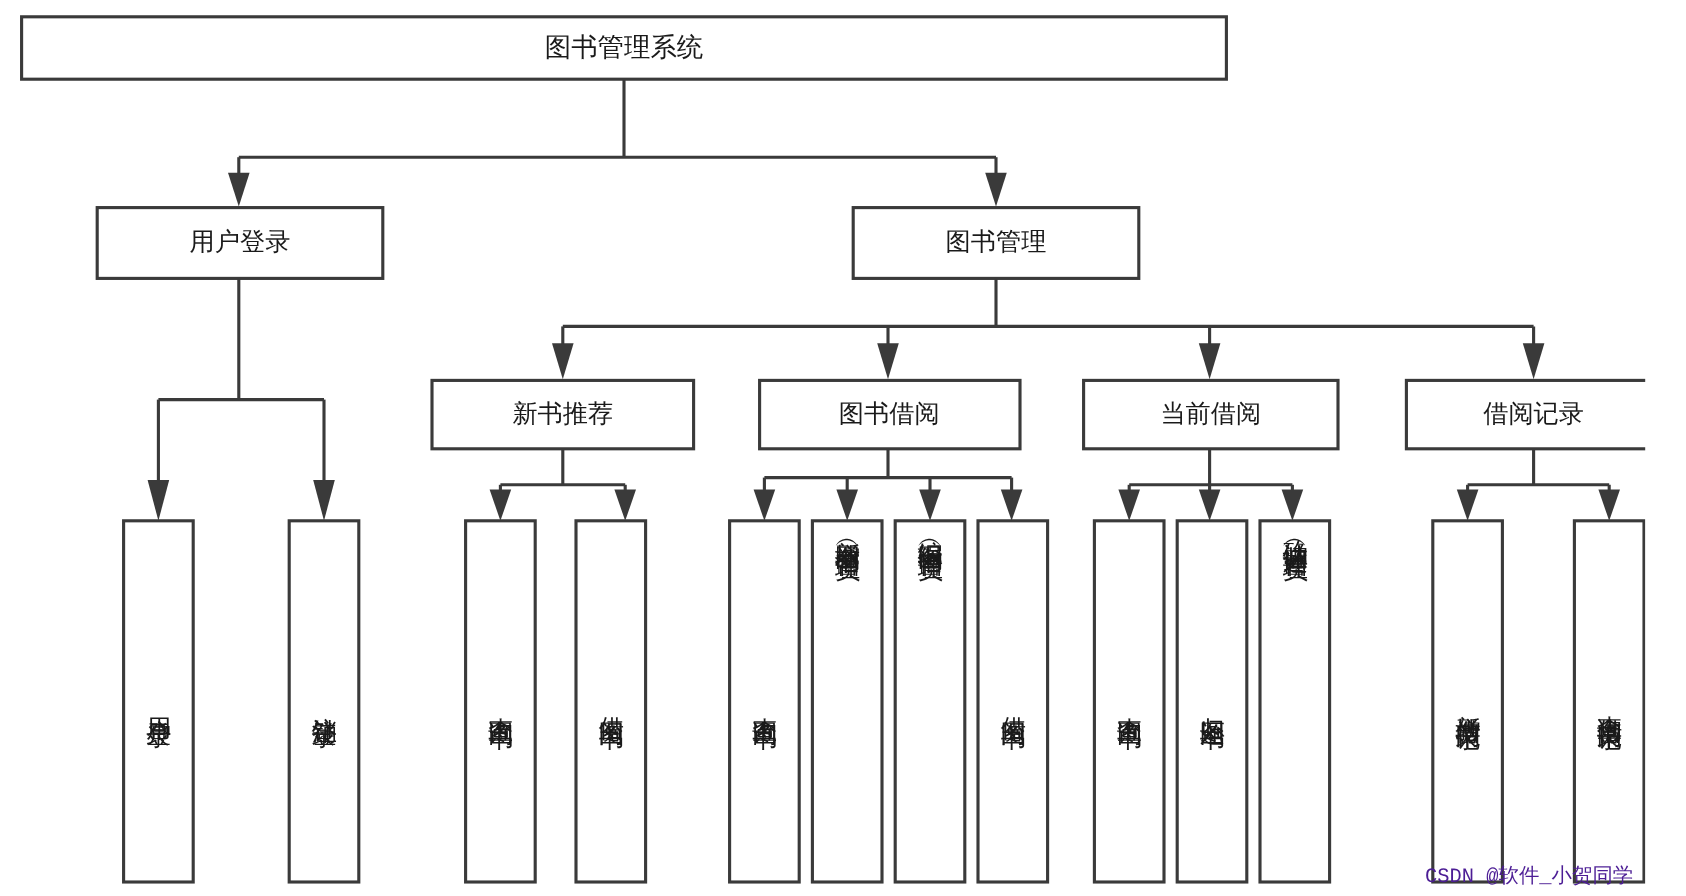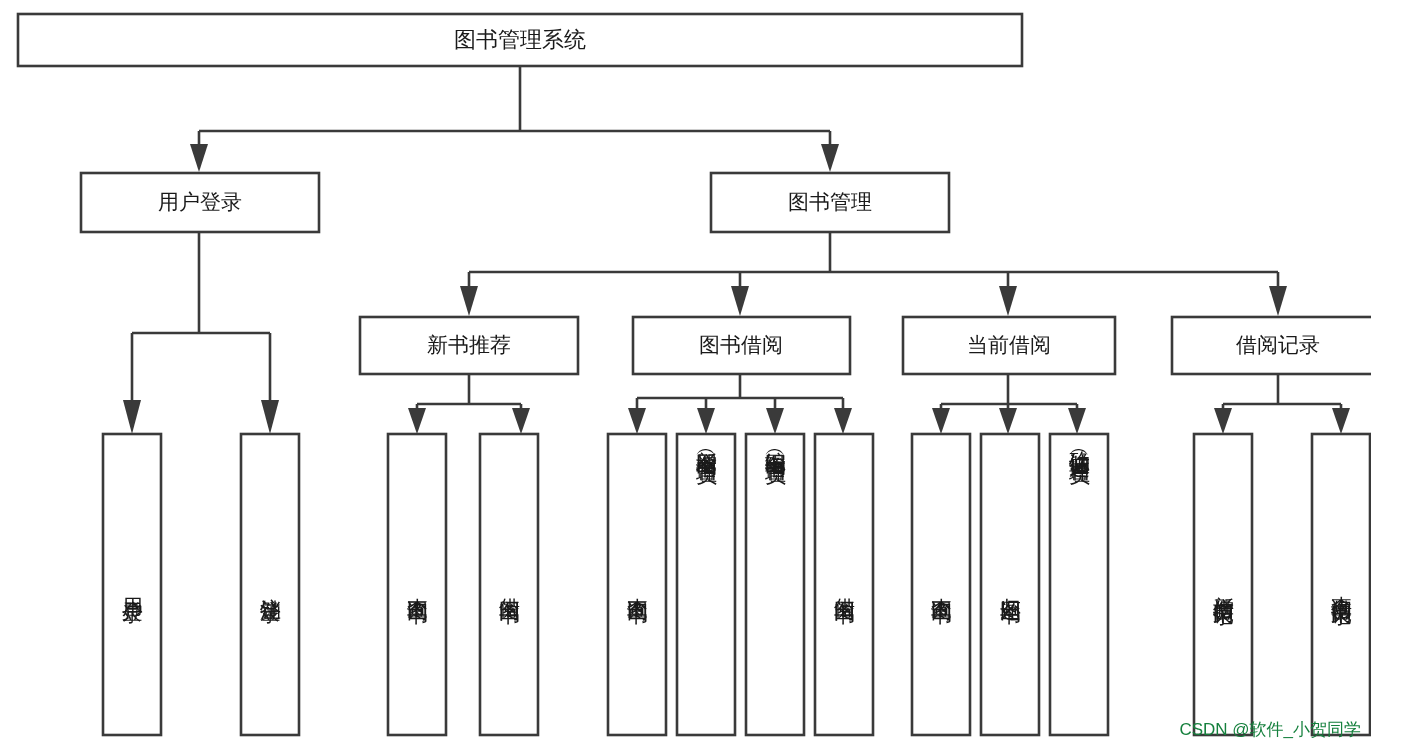--- a/index.html
+++ b/index.html
@@ -68,23 +68,23 @@
     font-size: 21px;
     line-height: 1.18;
     color: #1a1a1a;
     letter-spacing: 2px;
     white-space: nowrap;
   }
   .watermark {
     position: absolute;
     right: 10px;
     bottom: 6px;
-    font-family: Liberation Sans, sans-serif;
+    font-family: Liberation Mono, monospace;
     font-size: 17px;
-    color: #15803d;
+    color: #4c1d95;
     white-space: nowrap;
     pointer-events: none;
   }
 </style>
 </head>
 <body>
 
 <div id="diagram-root">
 
   <svg class="diagram-canvas" viewBox="0 0 1405 747">

